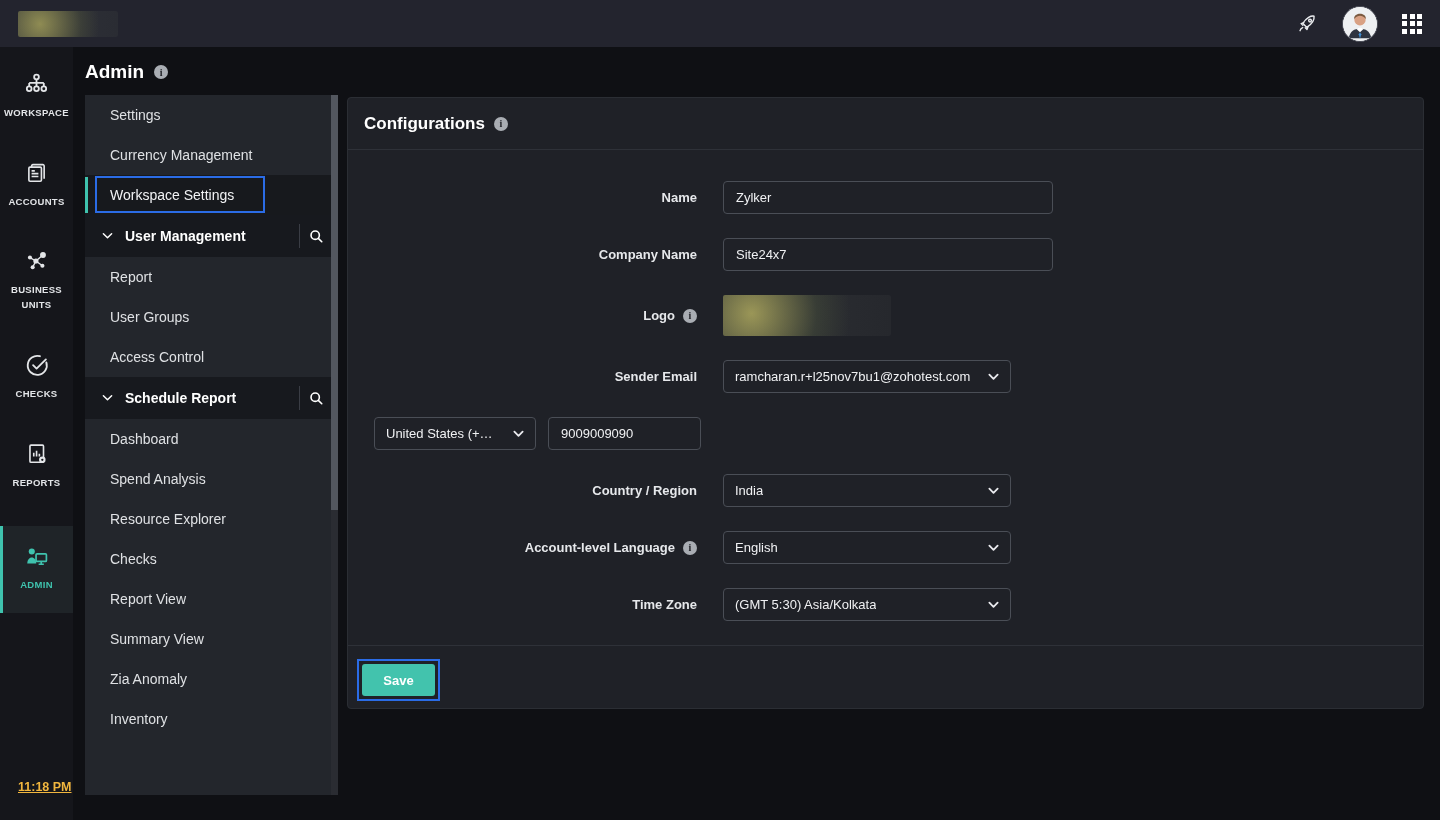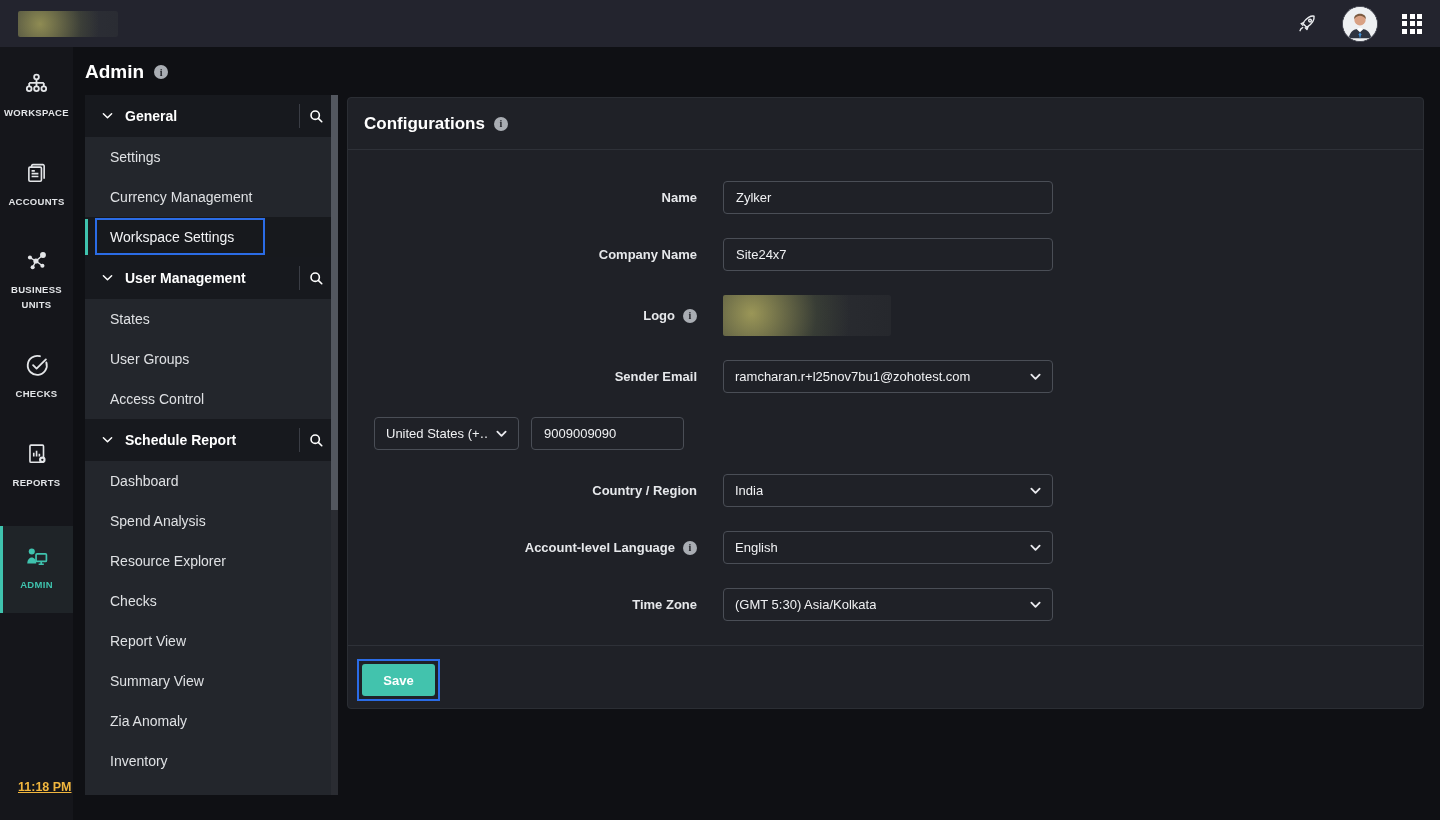--- a/index.html
+++ b/index.html
@@ -94,26 +94,26 @@
   .form-label {
     width: 333px; margin-left: 16px; display: flex; justify-content: flex-end; align-items: center; gap: 8px;
     font-size: 13px; font-weight: 700; color: #e6e8eb;
   }
   .form-control { margin-left: 26px; display: flex; align-items: center; gap: 12px; }
   .text-input {
     width: 330px; height: 33px; background: #1f2127; border: 1px solid #4a4e56; border-radius: 4px;
     color: #f0f1f3; font-size: 13px; padding: 0 12px; font-family: inherit; outline: none;
   }
   .select {
-    width: 330px; height: 33px; background: #1f2127; border: 1px solid #4a4e56; border-radius: 4px;
+    width: 288px; height: 33px; background: #1f2127; border: 1px solid #4a4e56; border-radius: 4px;
     color: #f0f1f3; font-size: 13px; padding: 0 11px; display: flex; align-items: center;
     justify-content: space-between; cursor: pointer; gap: 8px;
   }
   .select .sel-value { white-space: nowrap; overflow: hidden; }
-  .select.small { width: 145px; }
+  .select.small { width: 162px; }
   .text-input.phone { width: 153px; }
   .logo-img {
     width: 168px; height: 41px; border-radius: 2px;
     background:
       radial-gradient(circle at 17% 45%, rgba(182,176,96,0.8), rgba(82,92,62,0.35) 46%, rgba(0,0,0,0) 70%),
       linear-gradient(90deg, #2f3136, #26282d);
     filter: blur(0.6px);
   }
   .config-footer { border-top: 1px solid #2e3138; padding: 13px 8px 0 9px; }
   .save-ring { display: inline-block; border: 2px solid #2b6ce6; padding: 3px; }
@@ -238,35 +238,20 @@
   </div>
 </nav>
 
 <div class="page-title-row">
   <h1 class="page-title">Admin</h1>
   <span class="info-icon">i</span>
 </div>
 
 <aside class="menu-panel">
 
-  <div class="menu-header">
-    <span class="chev">
-      <svg width="11" height="8" viewBox="0 0 12 8" fill="none" stroke="currentColor" stroke-width="1.6" stroke-linecap="round" stroke-linejoin="round">
-          <path d="M1.5 1.5 6 6l4.5-4.5"></path>
-        </svg>
-    </span>
-    <span class="hdr-label">General</span>
-    <span class="vdivider"></span>
-    <span class="menu-search">
-      <svg width="16" height="16" viewBox="0 0 20 20" fill="none" stroke="#fff" stroke-width="2" stroke-linecap="round">
-          <circle cx="9" cy="9" r="5.2"></circle>
-          <path d="M13.2 13.2l4 4"></path>
-        </svg>
-    </span>
-  </div>
   <div class="menu-item">
     <span>Settings</span>
   </div>
   <div class="menu-item">
     <span>Currency Management</span>
   </div>
   <div class="menu-item selected">
     <span class="selected-indicator"></span>
     <span class="focus-ring"></span>
     <span>Workspace Settings</span>
@@ -281,21 +266,21 @@
     <span class="hdr-label">User Management</span>
     <span class="vdivider"></span>
     <span class="menu-search">
       <svg width="16" height="16" viewBox="0 0 20 20" fill="none" stroke="#fff" stroke-width="2" stroke-linecap="round">
           <circle cx="9" cy="9" r="5.2"></circle>
           <path d="M13.2 13.2l4 4"></path>
         </svg>
     </span>
   </div>
   <div class="menu-item">
-    <span>States</span>
+    <span>Report</span>
   </div>
   <div class="menu-item">
     <span>User Groups</span>
   </div>
   <div class="menu-item">
     <span>Access Control</span>
   </div>
 
   <div class="menu-header">
     <span class="chev">

